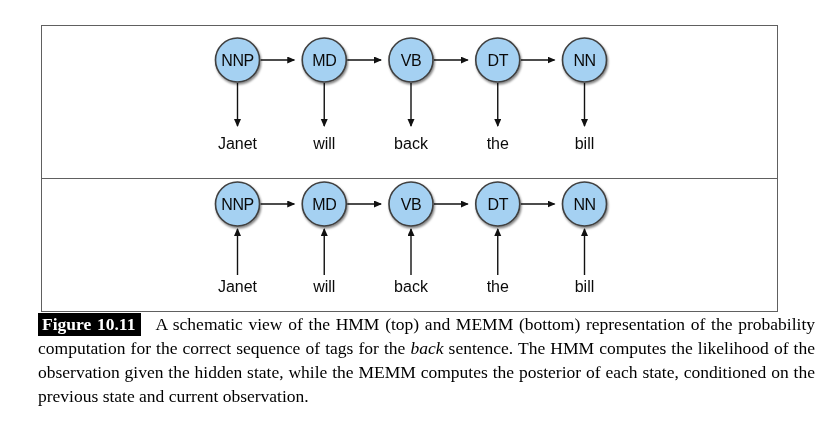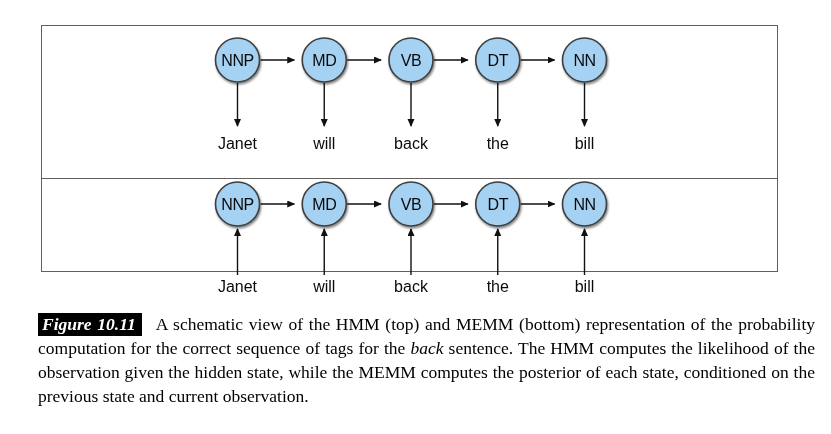--- a/index.html
+++ b/index.html
@@ -15,21 +15,21 @@
     position: relative;
     width: 831px;
     height: 434px;
     background: #ffffff;
   }
   .figure-box {
     position: absolute;
     left: 41px;
     top: 25px;
     width: 737px;
-    height: 247px;
+    height: 287px;
     border: 1.5px solid #606060;
     box-sizing: border-box;
     background: #ffffff;
   }
   .panel { position: relative; }
   .panel-top {
     height: 152px;
     border-bottom: 1.5px solid #606060;
   }
   .panel-bottom { height: 130px; }
@@ -44,21 +44,20 @@
     line-height: 24px;
     color: #000000;
     text-align: justify;
   }
   .fig-badge {
     background: #000000;
     color: #ffffff;
     font-weight: bold;
     padding: 1px 6px 2px 4px;
     margin-right: 14px;
-    font-style: italic;
   }
   .caption i { font-style: italic; }
 </style>
 </head>
 <body>
 
 <div class="page">
 
   <div class="figure-box">
     <div class="panel panel-top">

